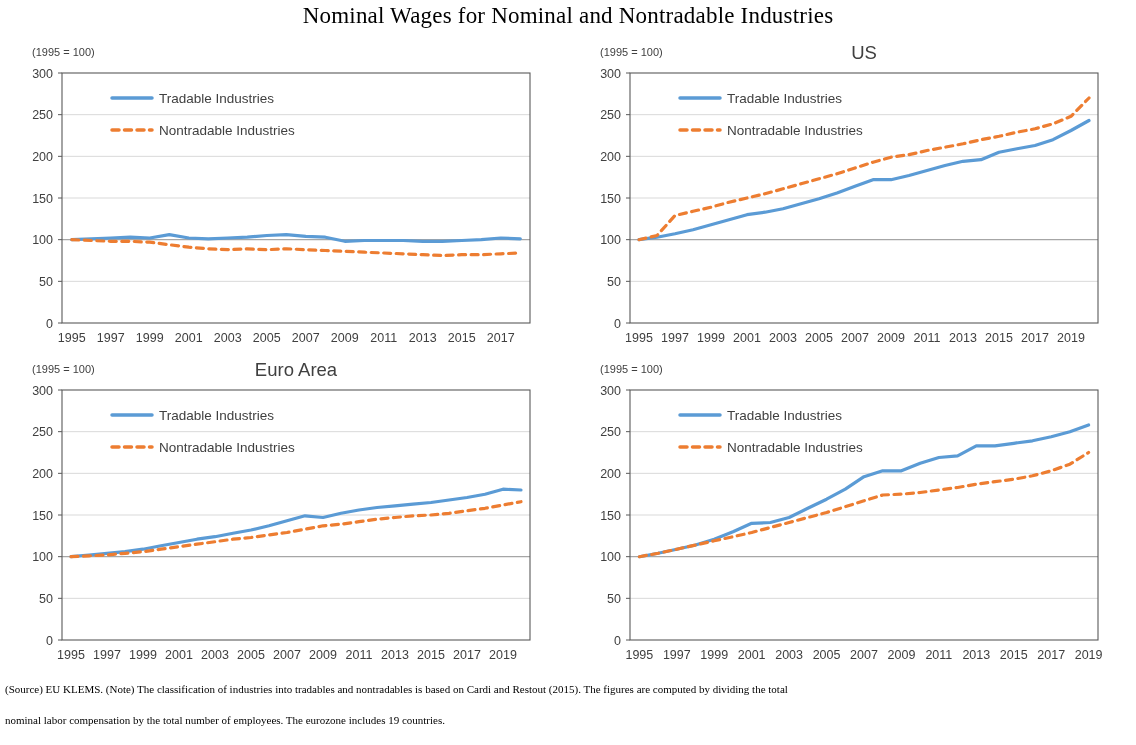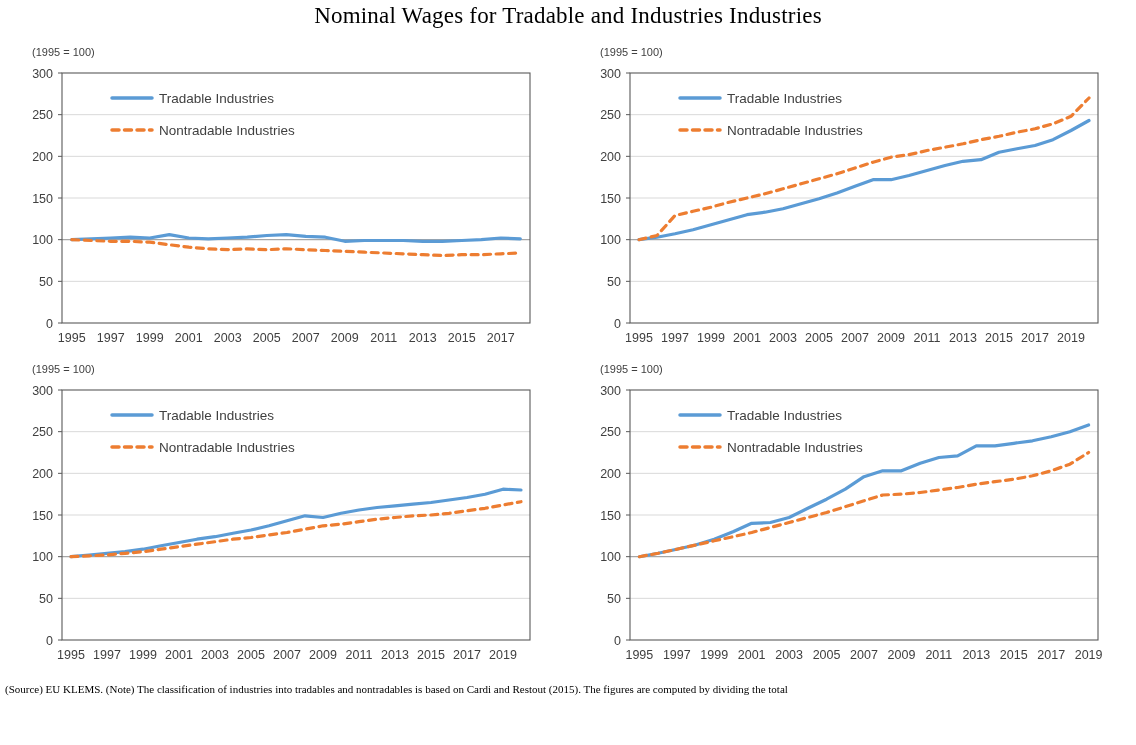--- a/index.html
+++ b/index.html
@@ -34,21 +34,21 @@
   .footnote {
     position: absolute; left: 5px; top: 674px; width: 1128px;
     font-family: "Liberation Serif", serif;
     font-size: 11px; color: #000000;
     line-height: 31px;
   }
 </style>
 </head>
 <body>
 
-<div class="main-title">Nominal Wages for Tradable and Industries Industries</div>
+<div class="main-title">Nominal Wages for Nominal and Nontradable Industries</div>
 
 <div class="panel" id="panel-japan">
   <div class="unit-note">(1995 = 100)</div>
   <svg class="chart" width="568" height="317" viewBox="0 0 568 317">
       <g>
         <line x1="62" x2="530" y1="241.33333333333334" y2="241.33333333333334" stroke="#D9D9D9" stroke-width="1"></line>
         <line x1="62" x2="530" y1="199.66666666666669" y2="199.66666666666669" stroke="#A6A6A6" stroke-width="1.4"></line>
         <line x1="62" x2="530" y1="158" y2="158" stroke="#D9D9D9" stroke-width="1"></line>
         <line x1="62" x2="530" y1="116.33333333333334" y2="116.33333333333334" stroke="#D9D9D9" stroke-width="1"></line>
         <line x1="62" x2="530" y1="74.66666666666666" y2="74.66666666666666" stroke="#D9D9D9" stroke-width="1"></line>
@@ -90,20 +90,21 @@
         <line x1="112" x2="152" y1="58" y2="58" stroke="#5B9BD5" stroke-width="3.5" stroke-linecap="round"></line>
         <text x="159" y="62.8" font-size="13.5" fill="#404040">Tradable Industries</text>
         <line x1="112" x2="152" y1="90" y2="90" stroke="#ED7D31" stroke-width="3.5" stroke-linecap="round" stroke-dasharray="7 5.5"></line>
         <text x="159" y="94.8" font-size="13.5" fill="#404040">Nontradable Industries</text>
       </g>
     </svg>
 </div>
 
 <div class="panel" id="panel-us">
   <div class="unit-note">(1995 = 100)</div>
+  <div class="panel-title">US</div>
   <svg class="chart" width="568" height="317" viewBox="0 0 568 317">
       <g>
         <line x1="62" x2="530" y1="241.33333333333334" y2="241.33333333333334" stroke="#D9D9D9" stroke-width="1"></line>
         <line x1="62" x2="530" y1="199.66666666666669" y2="199.66666666666669" stroke="#A6A6A6" stroke-width="1.4"></line>
         <line x1="62" x2="530" y1="158" y2="158" stroke="#D9D9D9" stroke-width="1"></line>
         <line x1="62" x2="530" y1="116.33333333333334" y2="116.33333333333334" stroke="#D9D9D9" stroke-width="1"></line>
         <line x1="62" x2="530" y1="74.66666666666666" y2="74.66666666666666" stroke="#D9D9D9" stroke-width="1"></line>
       </g>
       <rect x="62" y="33" width="468" height="250" fill="none" stroke="#595959" stroke-width="1.1"></rect>
       <g>
@@ -143,20 +144,21 @@
         <line x1="112" x2="152" y1="58" y2="58" stroke="#5B9BD5" stroke-width="3.5" stroke-linecap="round"></line>
         <text x="159" y="62.8" font-size="13.5" fill="#404040">Tradable Industries</text>
         <line x1="112" x2="152" y1="90" y2="90" stroke="#ED7D31" stroke-width="3.5" stroke-linecap="round" stroke-dasharray="7 5.5"></line>
         <text x="159" y="94.8" font-size="13.5" fill="#404040">Nontradable Industries</text>
       </g>
     </svg>
 </div>
 
 <div class="panel" id="panel-euro">
   <div class="unit-note">(1995 = 100)</div>
+  <div class="panel-title">Euro Area</div>
   <svg class="chart" width="568" height="317" viewBox="0 0 568 317">
       <g>
         <line x1="62" x2="530" y1="241.33333333333334" y2="241.33333333333334" stroke="#D9D9D9" stroke-width="1"></line>
         <line x1="62" x2="530" y1="199.66666666666669" y2="199.66666666666669" stroke="#A6A6A6" stroke-width="1.4"></line>
         <line x1="62" x2="530" y1="158" y2="158" stroke="#D9D9D9" stroke-width="1"></line>
         <line x1="62" x2="530" y1="116.33333333333334" y2="116.33333333333334" stroke="#D9D9D9" stroke-width="1"></line>
         <line x1="62" x2="530" y1="74.66666666666666" y2="74.66666666666666" stroke="#D9D9D9" stroke-width="1"></line>
       </g>
       <rect x="62" y="33" width="468" height="250" fill="none" stroke="#595959" stroke-width="1.1"></rect>
       <g>
@@ -249,13 +251,14 @@
         <line x1="112" x2="152" y1="58" y2="58" stroke="#5B9BD5" stroke-width="3.5" stroke-linecap="round"></line>
         <text x="159" y="62.8" font-size="13.5" fill="#404040">Tradable Industries</text>
         <line x1="112" x2="152" y1="90" y2="90" stroke="#ED7D31" stroke-width="3.5" stroke-linecap="round" stroke-dasharray="7 5.5"></line>
         <text x="159" y="94.8" font-size="13.5" fill="#404040">Nontradable Industries</text>
       </g>
     </svg>
 </div>
 
 <div class="footnote">
   <div>(Source) EU KLEMS. (Note) The classification of industries into tradables and nontradables is based on Cardi and Restout (2015). The figures are computed by dividing the total</div>
+  <div>nominal labor compensation by the total number of employees. The eurozone includes 19 countries.</div>
 </div>
 
 </body></html>

